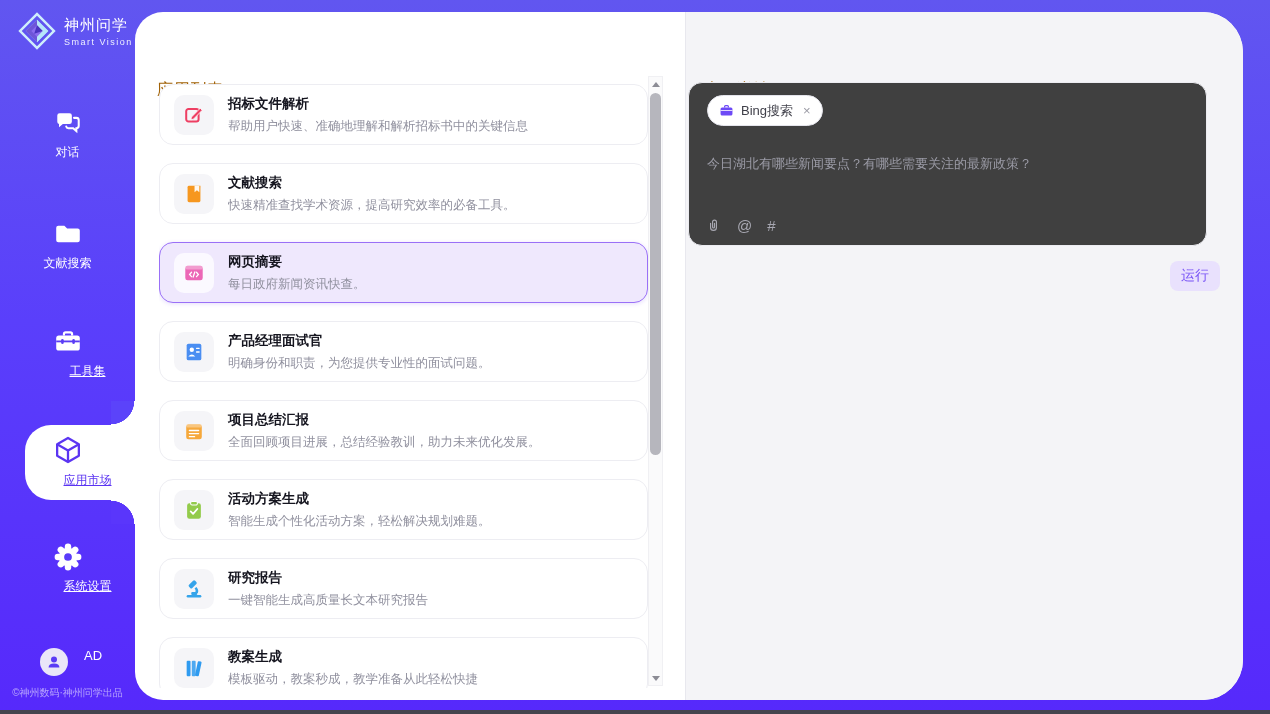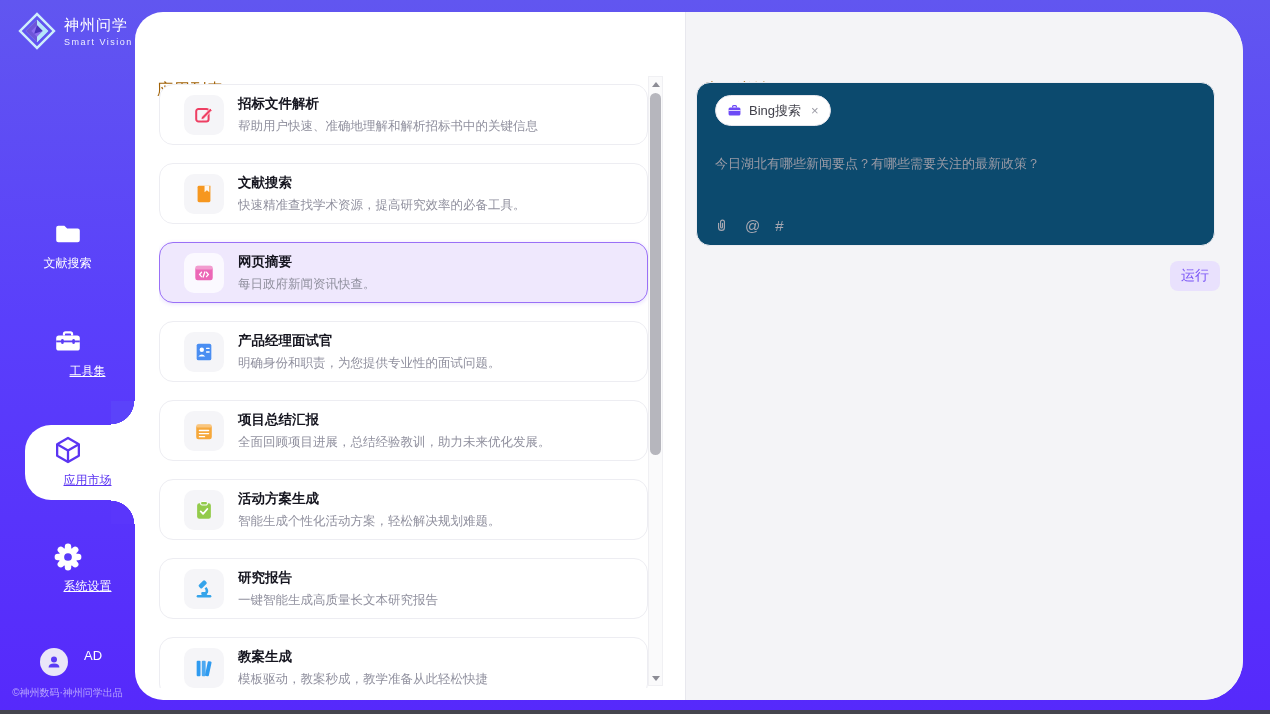--- a/index.html
+++ b/index.html
@@ -42,41 +42,41 @@
     position:absolute; left:135px; top:12px; width:1108px; height:688px;
     background:#fff; border-radius:28px 40px 40px 28px; overflow:hidden;
   }
 
   
   .panel-title { position:absolute; font-size:16.5px; font-weight:normal; color:#a16207;margin-top:39px; }
   .list-title { left:22px; top:28px; }
   .app-list { position:absolute; left:24px; top:72px; width:489px; height:604px; overflow:hidden; }
   .app-card {
     display:flex; align-items:center; gap:14px; height:61px; margin-bottom:18px;
-    padding:0 24px; background:#fff; border:1px solid #ededf2; border-radius:14px; cursor:pointer;
+    padding:0 14px; background:#fff; border:1px solid #ededf2; border-radius:14px; cursor:pointer;
   }
   .app-card.selected { background:#efe8fd; border:1px solid #9a70f7; box-shadow:0 1px 4px rgba(120,80,240,.18); }
   .app-icon-box { width:40px; height:40px; border-radius:10px; background:#f5f5f8; display:flex; align-items:center; justify-content:center; flex:none; }
   .app-card.selected .app-icon-box { background:#fbf9ff; }
   .app-card-texts { min-width:0; }
   .app-card-title { font-size:13.5px; font-weight:bold; color:#15151f; }
   .app-card-desc { font-size:12.5px; color:#90909e; margin-top:5px; white-space:nowrap; overflow:hidden; }
 
   
   .scrollbar { position:absolute; left:513px; top:64px; width:15px; height:610px; background:#fafafb; border:1px solid #f0f0f3; }
   .sb-btn { position:absolute; left:0; width:13px; height:14px; display:flex; align-items:center; justify-content:center; cursor:pointer; }
   .sb-up { top:0; } .sb-down { bottom:0; }
   .tri-up { width:0; height:0; border-left:4px solid transparent; border-right:4px solid transparent; border-bottom:5px solid #8c8c95; }
   .tri-down { width:0; height:0; border-left:4px solid transparent; border-right:4px solid transparent; border-top:5px solid #8c8c95; }
   .sb-thumb { position:absolute; left:1px; top:16px; width:11px; height:362px; background:#b6b6bd; border-radius:6px; cursor:pointer; }
 
   
   .detail-panel { position:absolute; left:550px; top:0; width:558px; height:100%; background:#f4f4f7; border-left:1px solid #e8e8ee; }
   .detail-title { left:18px; top:28px; }
-  .prompt-card { position:absolute; left:10px; top:70px; width:519px; height:164px; background:#0c4a6e; border:1px solid #ececf1; border-radius:14px; }
+  .prompt-card { position:absolute; left:2px; top:70px; width:519px; height:164px; background:#404040; border:1px solid #ececf1; border-radius:14px; }
   .tool-chip {
     position:absolute; left:18px; top:12px; height:31px; display:inline-flex; align-items:center; gap:7px;
     padding:0 11px; background:#fff; border:1px solid #e4e4eb; border-radius:16px; cursor:pointer;
   }
   .tool-chip-label { font-size:13px; color:#40404a; }
   .chip-close { font-size:13px; color:#9a9aa4; margin-left:3px; cursor:pointer; line-height:1; }
   .prompt-text { position:absolute; left:18px; top:72px; width:480px; font-size:13px; color:#9b9ba6; cursor:text; }
   .prompt-toolbar { position:absolute; left:16px; bottom:11px; display:flex; align-items:center; gap:15px; color:#a8a8b2; }
   .tb-glyph { font-size:15px; cursor:pointer; }
   .run-button {
@@ -101,20 +101,27 @@
           <rect x="15" y="15" width="8" height="8" fill="#8a6cf0"></rect>
           <path d="M15 15 h8 l-4 8 z" fill="#4a34c0"></path>
         </g>
       </svg>
       <div class="brand-text">
         <div class="cn">神州问学</div>
         <div class="en">Smart Vision</div>
       </div>
     </div>
 
+    <div class="nav-item" style="top:108px;">
+      <svg width="30" height="30" viewBox="0 0 28 28">
+        <path d="M4 7 Q4 4.8 6.2 4.8 H15.4 Q17.6 4.8 17.6 7 V12.8 Q17.6 15 15.4 15 H9.2 L5.6 18 V15 Q4 14.6 4 12.8 Z" fill="#fff"></path>
+        <path d="M19.6 9.2 H21.8 Q24 9.2 24 11.4 V16.6 Q24 18.8 21.8 18.8 V21.4 L18.8 18.8 H14.4 Q12.6 18.8 12.3 17.2" fill="none" stroke="#fff" stroke-width="1.9" stroke-linecap="round"></path>
+      </svg>
+      <div class="nav-label">对话</div>
+    </div>
 
     <div class="nav-item" style="top:219px;">
       <svg width="30" height="30" viewBox="0 0 28 28">
         <path d="M3 8.2 Q3 6.2 5 6.2 H10.6 L13.2 8.8 H23 Q25 8.8 25 10.8 V19.8 Q25 21.8 23 21.8 H5 Q3 21.8 3 19.8 Z" fill="#fff"></path>
       </svg>
       <div class="nav-label">文献搜索</div>
     </div>
 
     <div class="nav-item" style="top:327px;">
       <svg width="30" height="30" viewBox="0 0 28 28">

